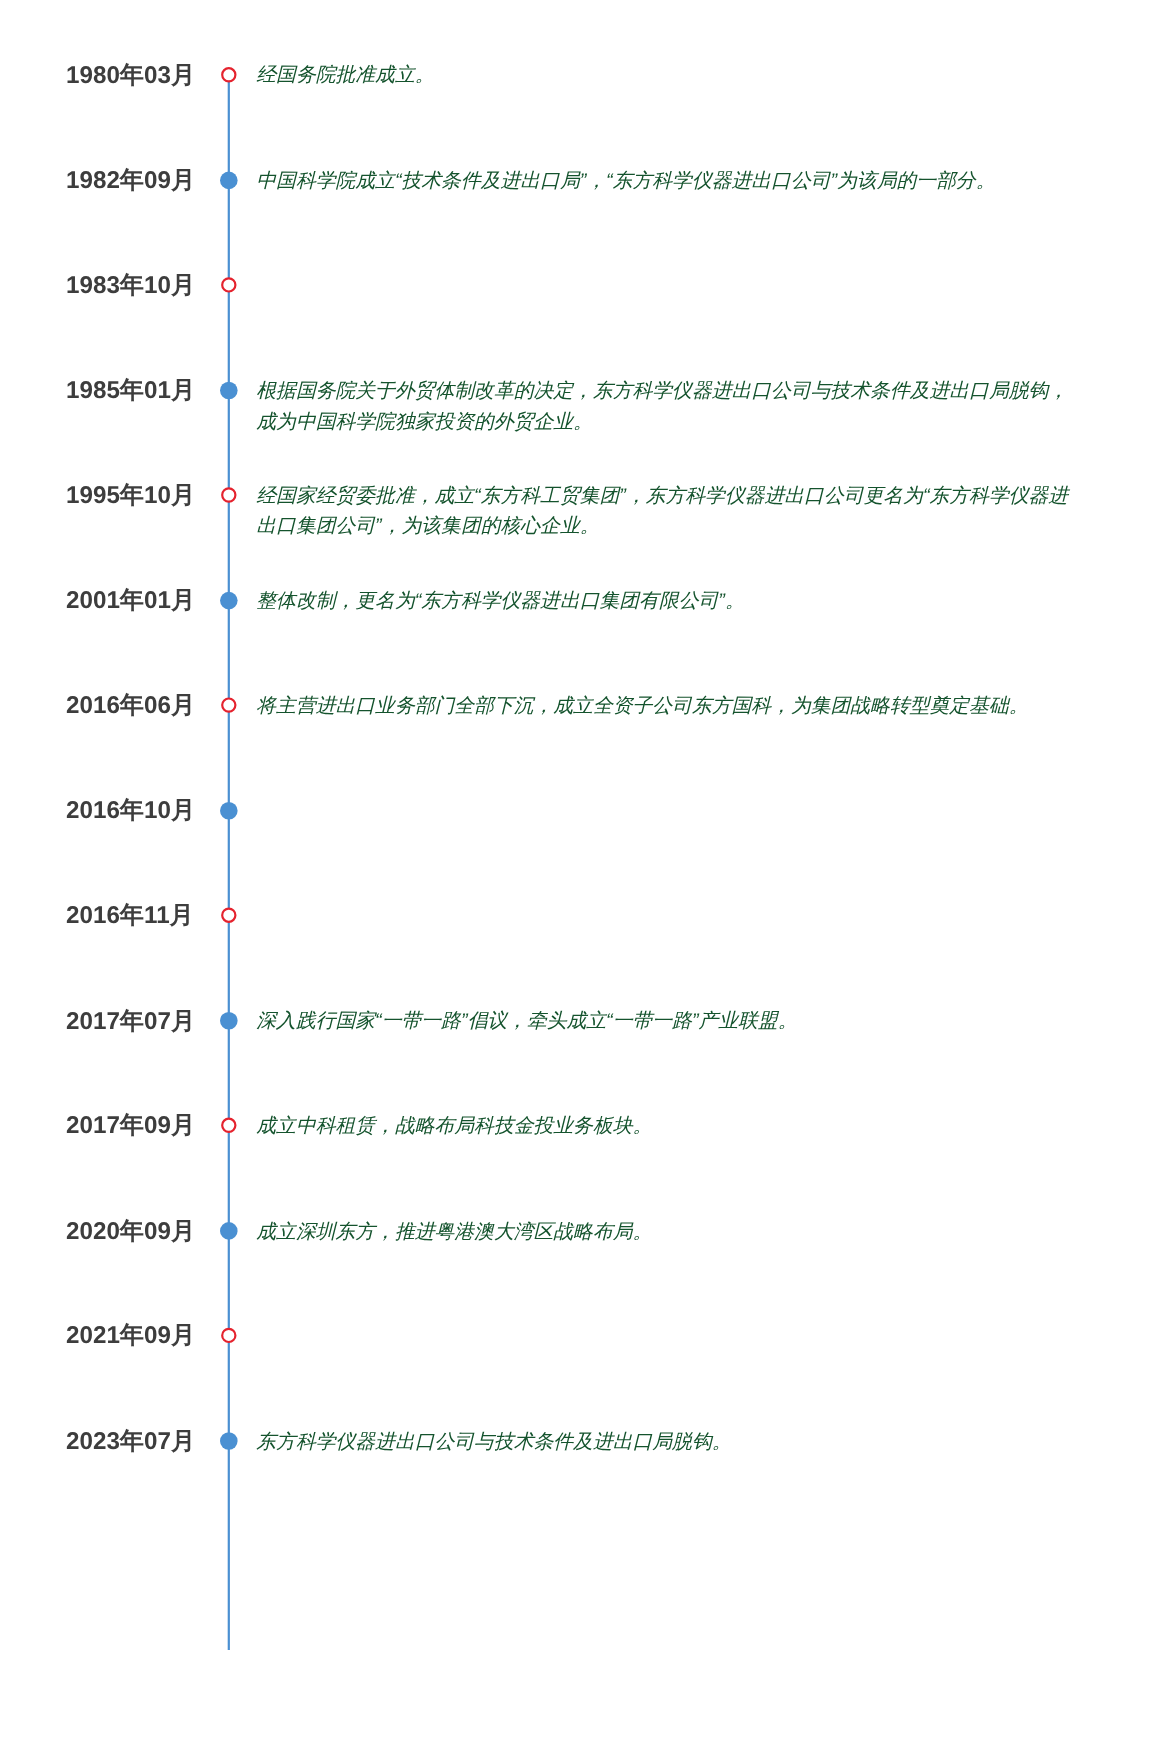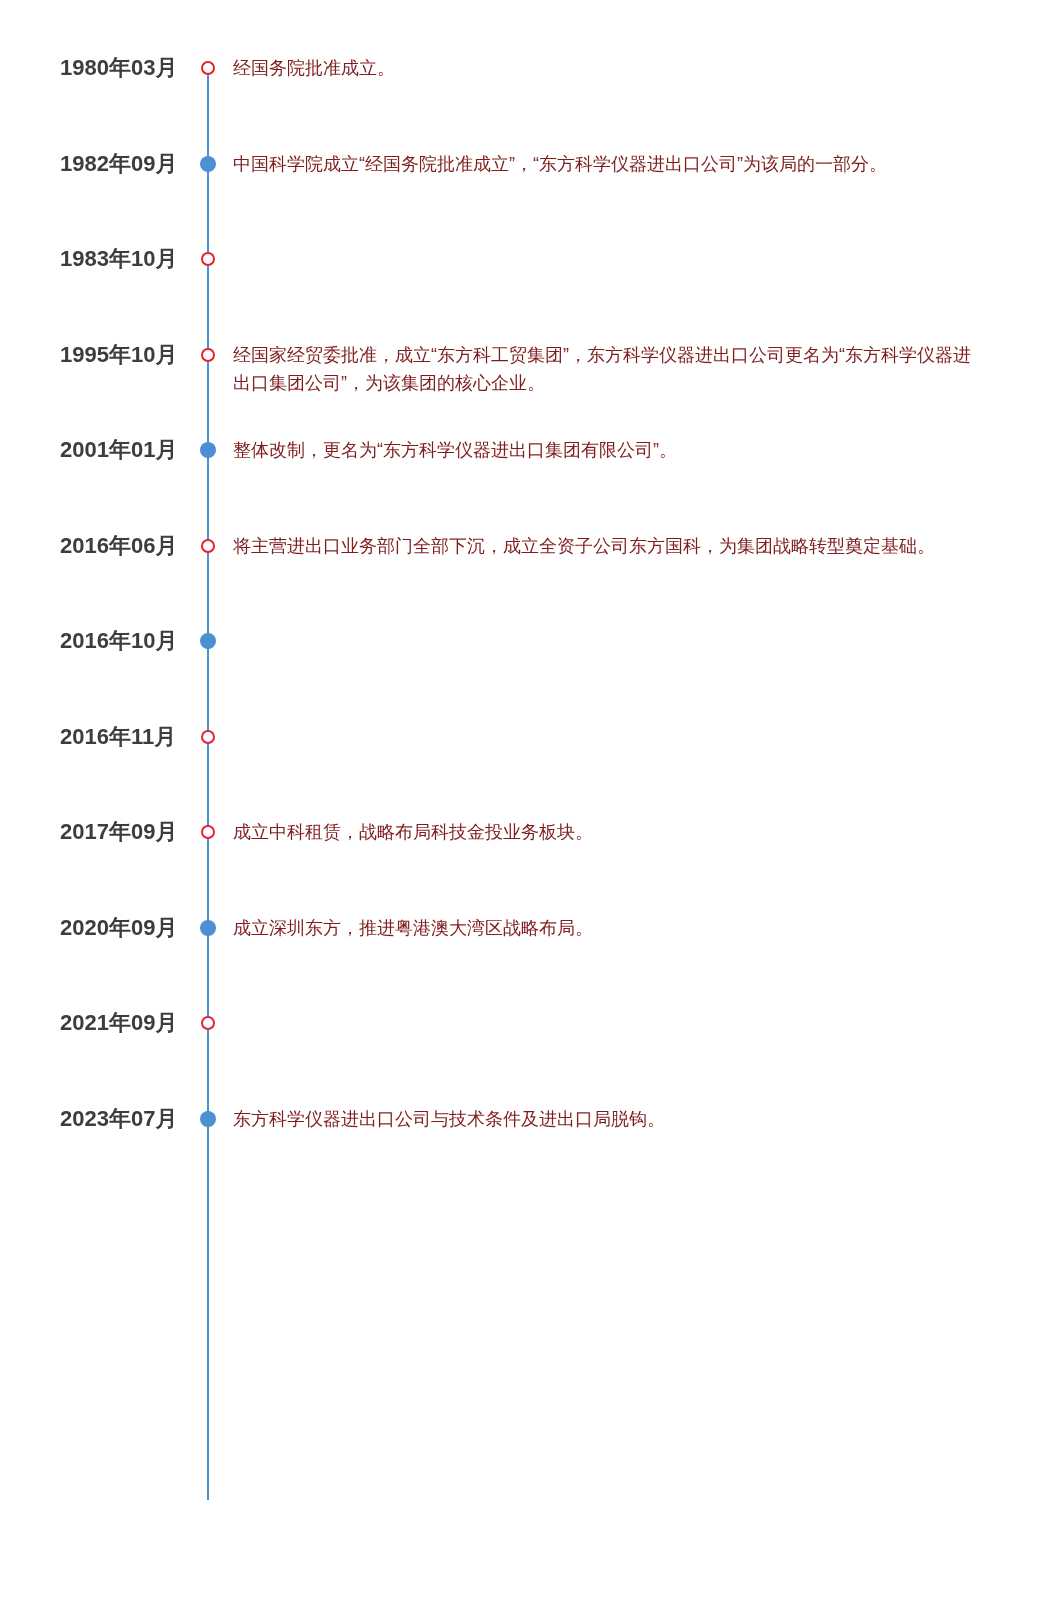--- a/index.html
+++ b/index.html
@@ -62,46 +62,52 @@
     height: 14px;
     background: #ffffff;
     border: 2px solid #e5232e;
   }
   .desc {
     margin-left: 233px;
     max-width: 756px;
     padding-top: 4px;
     font-size: 18px;
     line-height: 28px;
-    color: #7f1d1d;
+    color: #14532d;
+    font-style: italic;
   }
 </style>
 </head>
 <body>
 
 <div class="timeline">
   <div class="axis"></div>
 
   <div class="entry">
     <div class="date">1980年03月</div>
     <span class="marker" data-marker="hollow"></span>
     <div class="desc">经国务院批准成立。</div>
   </div>
 
   <div class="entry">
     <div class="date">1982年09月</div>
     <span class="marker" data-marker="filled"></span>
-    <div class="desc">中国科学院成立“经国务院批准成立”，“东方科学仪器进出口公司”为该局的一部分。</div>
+    <div class="desc">中国科学院成立“技术条件及进出口局”，“东方科学仪器进出口公司”为该局的一部分。</div>
   </div>
 
   <div class="entry">
     <div class="date">1983年10月</div>
     <span class="marker" data-marker="hollow"></span>
   </div>
 
+  <div class="entry">
+    <div class="date">1985年01月</div>
+    <span class="marker" data-marker="filled"></span>
+    <div class="desc">根据国务院关于外贸体制改革的决定，东方科学仪器进出口公司与技术条件及进出口局脱钩，成为中国科学院独家投资的外贸企业。</div>
+  </div>
 
   <div class="entry">
     <div class="date">1995年10月</div>
     <span class="marker" data-marker="hollow"></span>
     <div class="desc">经国家经贸委批准，成立“东方科工贸集团”，东方科学仪器进出口公司更名为“东方科学仪器进出口集团公司”，为该集团的核心企业。</div>
   </div>
 
   <div class="entry">
     <div class="date">2001年01月</div>
     <span class="marker" data-marker="filled"></span>
@@ -119,20 +125,25 @@
   <div class="entry">
     <div class="date">2016年10月</div>
     <span class="marker" data-marker="filled"></span>
   </div>
 
   <div class="entry">
     <div class="date">2016年11月</div>
     <span class="marker" data-marker="hollow"></span>
   </div>
 
+  <div class="entry">
+    <div class="date">2017年07月</div>
+    <span class="marker" data-marker="filled"></span>
+    <div class="desc">深入践行国家“一带一路”倡议，牵头成立“一带一路”产业联盟。</div>
+  </div>
 
   <div class="entry">
     <div class="date">2017年09月</div>
     <span class="marker" data-marker="hollow"></span>
     <div class="desc">成立中科租赁，战略布局科技金投业务板块。</div>
   </div>
 
   <div class="entry">
     <div class="date">2020年09月</div>
     <span class="marker" data-marker="filled"></span>

